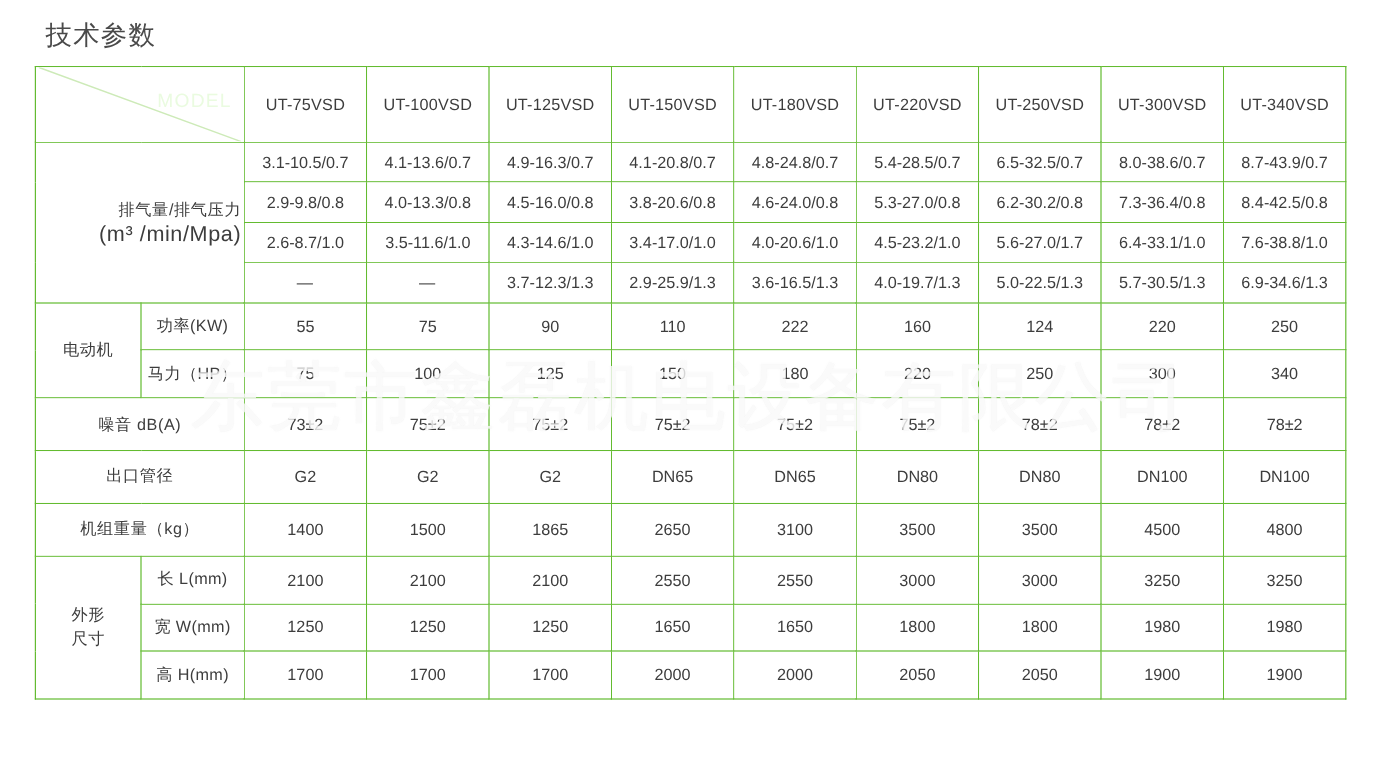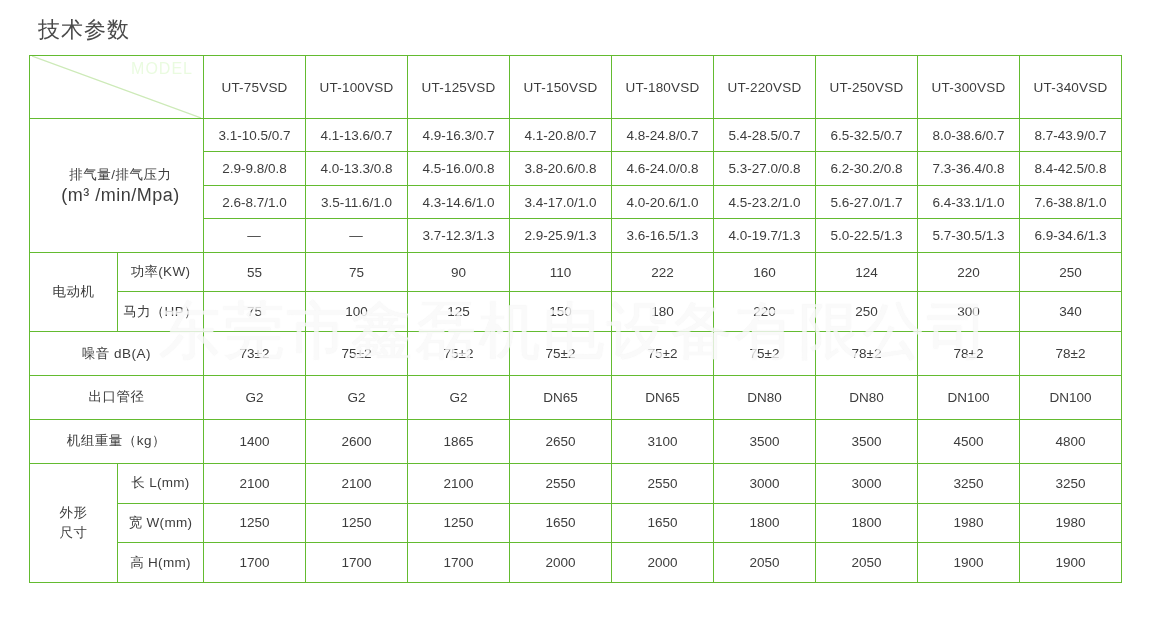--- a/index.html
+++ b/index.html
@@ -74,21 +74,21 @@
     overflow: hidden;
   }
   .corner-diag {
     position: absolute;
     left: 0; top: 0;
     width: 100%; height: 100%;
   }
   .corner-model {
     position: absolute;
     right: 8px;
-    top: 4px;
+    top: 20px;
     font-size: 16px;
     color: #eafbe0;
     letter-spacing: 1px;
   }
   .corner-param {
     position: absolute;
     left: 10px;
     bottom: 5px;
     font-size: 16px;
     color: #ffffff;
@@ -177,21 +177,21 @@
           <td class="hdr">UT-100VSD</td>
           <td class="hdr">UT-125VSD</td>
           <td class="hdr">UT-150VSD</td>
           <td class="hdr">UT-180VSD</td>
           <td class="hdr">UT-220VSD</td>
           <td class="hdr">UT-250VSD</td>
           <td class="hdr">UT-300VSD</td>
           <td class="hdr">UT-340VSD</td>
         </tr>
         <tr>
-          <td class="lbl lbl-small" rowspan="4" colspan="2" style="text-align: center; padding-left: 10px;"><span>排气量/排气压力</span><span class="unit-line">(m³ /min/Mpa)</span></td>
+          <td class="lbl lbl-small" rowspan="4" colspan="2" style="text-align: right; padding-left: 10px;"><span>排气量/排气压力</span><span class="unit-line">(m³ /min/Mpa)</span></td>
           <td>3.1-10.5/0.7</td>
           <td class="tint">4.1-13.6/0.7</td>
           <td>4.9-16.3/0.7</td>
           <td class="tint">4.1-20.8/0.7</td>
           <td>4.8-24.8/0.7</td>
           <td class="tint">5.4-28.5/0.7</td>
           <td>6.5-32.5/0.7</td>
           <td class="tint">8.0-38.6/0.7</td>
           <td>8.7-43.9/0.7</td>
         </tr>
@@ -273,21 +273,21 @@
           <td class="tint">DN65</td>
           <td>DN65</td>
           <td class="tint">DN80</td>
           <td>DN80</td>
           <td class="tint">DN100</td>
           <td>DN100</td>
         </tr>
         <tr>
           <td class="lbl lbl-small" rowspan="1" colspan="2">机组重量（kg）</td>
           <td>1400</td>
-          <td class="tint">2600</td>
+          <td class="tint">1500</td>
           <td>1865</td>
           <td class="tint">2650</td>
           <td>3100</td>
           <td class="tint">3500</td>
           <td>3500</td>
           <td class="tint">4500</td>
           <td>4800</td>
         </tr>
         <tr>
           <td class="lbl" rowspan="3">外形<br>尺寸</td>

